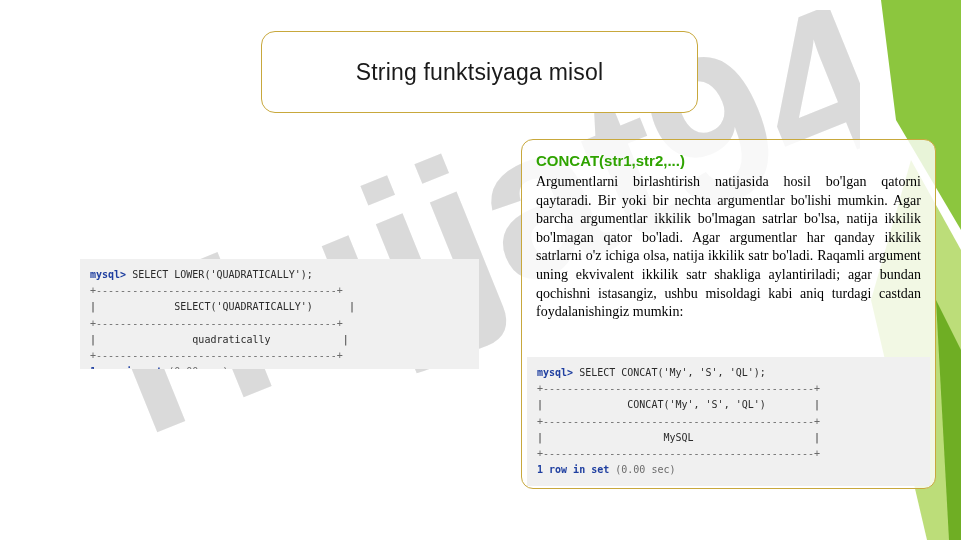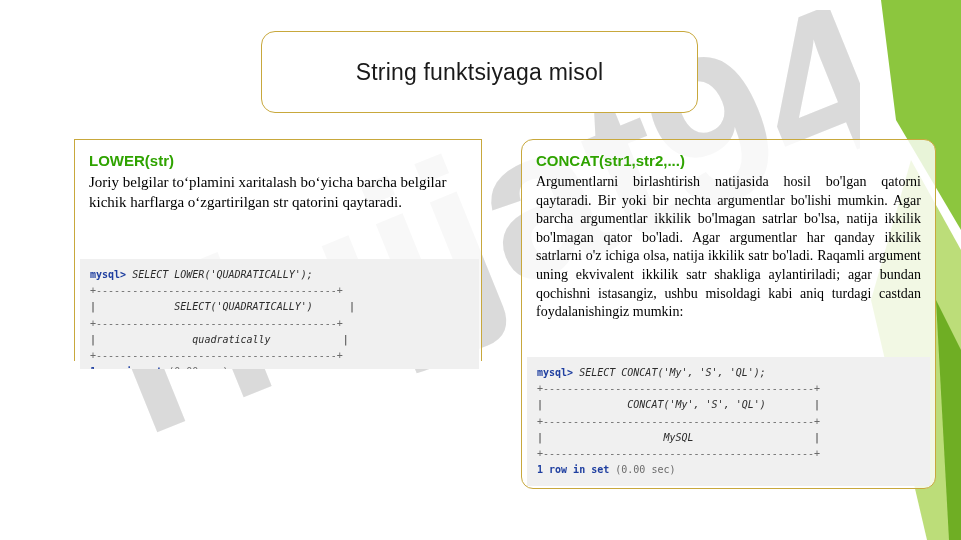--- a/index.html
+++ b/index.html
@@ -129,21 +129,21 @@
     width: 399px;
     height: 110px;
   }
   .code-right {
     left: 527px;
     top: 357px;
     width: 403px;
     height: 129px;
   }
   .kw { color: #1f3fa0; font-weight: bold; text-align: center; }
-  .plain { color: #2b2b2b; font-style: italic; }
+  .plain { color: #2b2b2b; }
   .dim { color: #6b6b6b; }
 </style>
 </head>
 <body>
 
 <div class="slide">
 
   <svg class="deco" viewBox="0 0 120 540" preserveAspectRatio="none">
     <polygon points="40,0 120,0 120,230 55,120" fill="#8cc63e"></polygon>
     <polygon points="70,160 120,250 120,540 86,540 30,300" fill="#b5d96a" opacity="0.9"></polygon>
@@ -153,26 +153,20 @@
   <svg class="watermark" viewBox="0 0 820 500">
     <g transform="rotate(-22 410 250)" fill="#d9d9d9" opacity="0.95">
       <text x="60" y="300" font-family="'Liberation Sans', sans-serif" font-size="210" font-weight="bold">Hujjat94</text>
     </g>
   </svg>
 
   <div class="title-box">
     <div class="title-text">String funktsiyaga misol</div>
   </div>
 
-  <div class="panel panel-left">
-    <div class="panel-inner">
-      <div class="panel-heading">LOWER(str)</div>
-      <p class="panel-body">Joriy belgilar to‘plamini xaritalash bo‘yicha barcha belgilar kichik harflarga o‘zgartirilgan str qatorini qaytaradi.</p>
-    </div>
-  </div>
 
   <div class="code-block code-left"><span class="kw">mysql&gt;</span><span class="plain"> SELECT LOWER('QUADRATICALLY');</span>
 <span class="dim">+----------------------------------------+</span>
 <span class="plain">|             SELECT('QUADRATICALLY')      |</span>
 <span class="dim">+----------------------------------------+</span>
 <span class="plain">|                quadratically            |</span>
 <span class="dim">+----------------------------------------+</span>
 <span class="kw">1 row in set </span><span class="dim">(0.00 sec)</span></div>
 
   <div class="panel panel-right">

